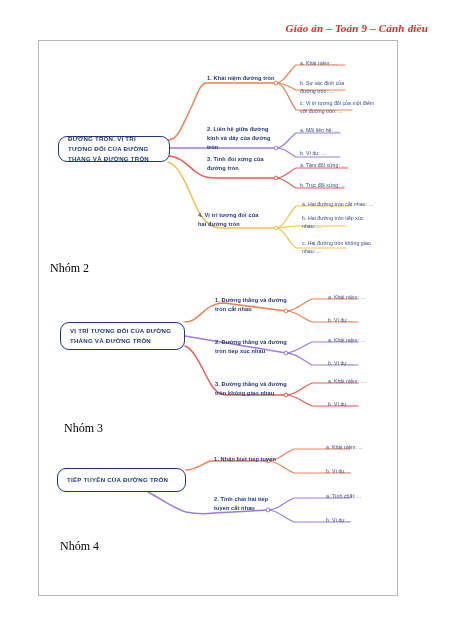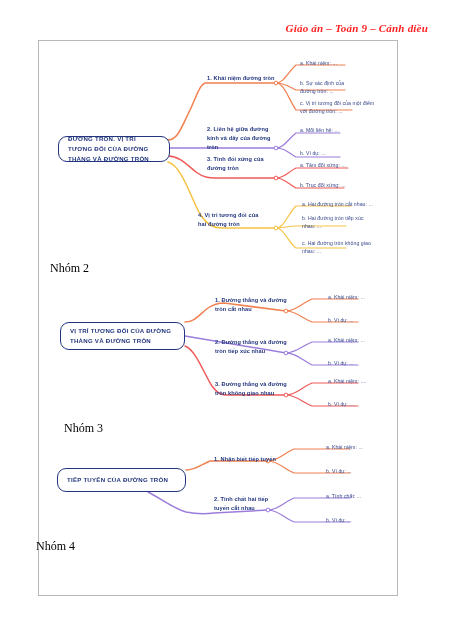--- a/index.html
+++ b/index.html
@@ -177,13 +177,13 @@
 
 <div class="br-label" style="left:214px;top:455px;width:72px;">1. Nhận biết tiếp tuyến</div>
 <div class="br-label" style="left:214px;top:495px;width:68px;">2. Tính chất hai tiếp tuyến cắt nhau</div>
 
 <div class="leaf-label" style="left:326px;top:443px;width:62px;">a. Khái niệm: ...</div>
 <div class="leaf-label" style="left:326px;top:467px;width:62px;">b. Ví dụ: ...</div>
 
 <div class="leaf-label" style="left:326px;top:492px;width:62px;">a. Tính chất: ...</div>
 <div class="leaf-label" style="left:326px;top:516px;width:62px;">b. Ví dụ: ...</div>
 
-<div class="group-caption" style="left:36px;top:539px;">Nhóm 4</div>
+<div class="group-caption" style="left:60px;top:539px;">Nhóm 4</div>
 
 </body></html>

